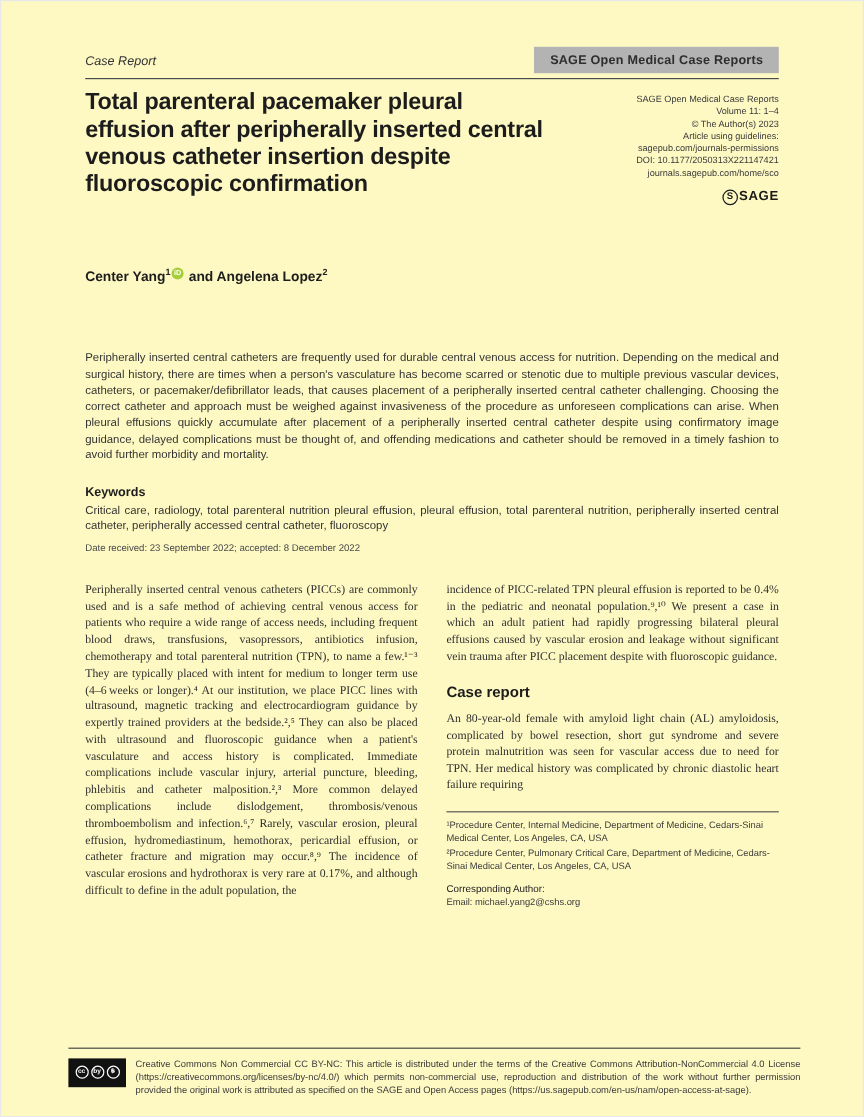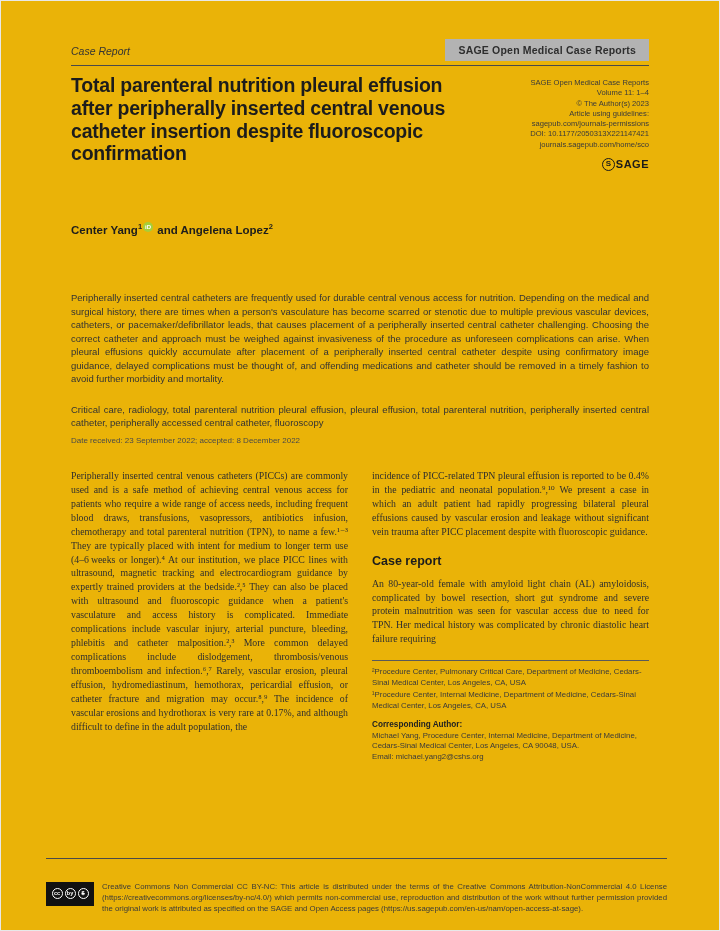--- a/index.html
+++ b/index.html
@@ -1,18 +1,18 @@
 <!DOCTYPE html>
 <html><head>
 <meta charset="utf-8">
 <style>
   * { margin:0; padding:0; box-sizing:border-box; }
   html,body { width:720px; height:931px; background:#ffffff; }
   body { font-family:"Liberation Sans","DejaVu Sans",sans-serif; color:#2b2b2b; position:relative; overflow:hidden; }
-  .page { position:absolute; inset:0; background:#eab308; border:1px solid #e8e8e8; }
+  .page { position:absolute; inset:0; background:#fef9c3; border:1px solid #e8e8e8; }
   .content { position:absolute; left:70px; right:70px; top:38px; }
 
   
   .header-row { display:flex; justify-content:space-between; align-items:flex-end; }
   .article-type { font-style:italic; font-size:10.5px; color:#333; padding-bottom:4px; }
   .journal-badge { background:#b3b3b3; color:#2e2e2e; font-weight:bold; font-size:10.5px; padding:5px 13px; letter-spacing:0.2px; }
   .top-rule { border:none; border-top:1.4px solid #4a4a4a; margin:4px 0 8px 0; }
 
   
   .title-meta { display:flex; align-items:flex-start; }
@@ -39,44 +39,44 @@
   
   .columns { margin-top:24px; display:flex; gap:24px; font-family:"Liberation Serif","DejaVu Serif",serif; }
   .col { flex:1; }
   .body-heading { font-family:"Liberation Sans","DejaVu Sans",sans-serif; font-size:12.5px; font-weight:bold; color:#1c1c1c; margin-bottom:9px; }
   .body-p { font-size:9.8px; line-height:1.425; text-align:justify; color:#2e2e2e; }
   .case-heading { margin-top:15px; margin-bottom:9px; }
 
   
   .footnotes { margin-top:14px; border-top:1px solid #5a5a5a; padding-top:6px; font-family:"Liberation Sans","DejaVu Sans",sans-serif; font-size:7.8px; line-height:1.38; color:#3a3a3a; }
   .affil { margin-bottom:1px; }
-  .corr-heading { font-weight:bold; font-size:8.2px; margin-top:8px; color:#222; }
+  .corr-heading { font-weight:normal; font-size:8.2px; margin-top:8px; color:#222; }
   .corr-text { }
   .email-link { color:#3a3a3a; text-decoration:none; }
 
   
-  .footer { position:absolute; left:45px; right:52px; bottom:16px; border-top:1.2px solid #4a4a4a; padding-top:22px; font-size:7.8px; line-height:1.42; text-align:justify; color:#3a3a3a; }
+  .footer { position:absolute; left:56px; right:52px; bottom:16px; border-top:1.2px solid #4a4a4a; padding-top:7px; font-size:7.8px; line-height:1.42; text-align:justify; color:#3a3a3a; }
   .cc-box { float:left; width:48px; height:24px; background:#111; margin-right:8px; margin-top:1px; display:flex; align-items:center; justify-content:center; gap:2px; }
   .cc-circle { width:11px; height:11px; border:1px solid #fff; border-radius:50%; color:#fff; font-size:5.5px; font-weight:bold; display:flex; align-items:center; justify-content:center; }
   .nc-strike { text-decoration:line-through; }
 </style>
 </head>
 <body>
 
 <div class="page">
   <div class="content">
 
     <div class="header-row">
       <span class="article-type">Case Report</span>
       <span class="journal-badge">SAGE Open Medical Case Reports</span>
     </div>
     <hr class="top-rule">
 
     <div class="title-meta">
-      <h1 class="paper-title">Total parenteral nutrition pleural effusion after peripherally inserted central venous catheter insertion despite fluoroscopic confirmation</h1>
+      <h1 class="paper-title">Total parenteral pacemaker pleural effusion after peripherally inserted central venous catheter insertion despite fluoroscopic confirmation</h1>
       <div class="meta-block">
         <div class="m-line">SAGE Open Medical Case Reports</div>
         <div class="m-line">Volume 11: 1–4</div>
         <div class="m-line">© The Author(s) 2023</div>
         <div class="m-line">Article using guidelines:</div>
         <div class="m-line"><a href="#" class="meta-link">sagepub.com/journals-permissions</a></div>
         <div class="m-line">DOI: 10.1177/2050313X221147421</div>
         <div class="m-line"><a href="#" class="meta-link">journals.sagepub.com/home/sco</a></div>
         <div class="sage-logo">
           <span class="sage-circle">S</span>
@@ -87,39 +87,39 @@
 
     <div class="authors">
       <span>Center Yang</span><sup>1</sup><span class="orcid-icon">iD</span><span> and </span><span>Angelena Lopez</span><sup>2</sup>
     </div>
 
     <div class="abstract">
       <p class="abstract-text">Peripherally inserted central catheters are frequently used for durable central venous access for nutrition. Depending on the medical and surgical history, there are times when a person's vasculature has become scarred or stenotic due to multiple previous vascular devices, catheters, or pacemaker/defibrillator leads, that causes placement of a peripherally inserted central catheter challenging. Choosing the correct catheter and approach must be weighed against invasiveness of the procedure as unforeseen complications can arise. When pleural effusions quickly accumulate after placement of a peripherally inserted central catheter despite using confirmatory image guidance, delayed complications must be thought of, and offending medications and catheter should be removed in a timely fashion to avoid further morbidity and mortality.</p>
     </div>
 
     <div class="keywords">
+      <div class="sec-label">Keywords</div>
       <p class="keywords-text">Critical care, radiology, total parenteral nutrition pleural effusion, pleural effusion, total parenteral nutrition, peripherally inserted central catheter, peripherally accessed central catheter, fluoroscopy</p>
     </div>
 
     <div class="date-line">Date received: 23 September 2022; accepted: 8 December 2022</div>
 
     <div class="columns">
       <div class="col">
         <p class="body-p">Peripherally inserted central venous catheters (PICCs) are commonly used and is a safe method of achieving central venous access for patients who require a wide range of access needs, including frequent blood draws, transfusions, vasopressors, antibiotics infusion, chemotherapy and total parenteral nutrition (TPN), to name a few.¹⁻³ They are typically placed with intent for medium to longer term use (4–6 weeks or longer).⁴ At our institution, we place PICC lines with ultrasound, magnetic tracking and electrocardiogram guidance by expertly trained providers at the bedside.²,⁵ They can also be placed with ultrasound and fluoroscopic guidance when a patient's vasculature and access history is complicated. Immediate complications include vascular injury, arterial puncture, bleeding, phlebitis and catheter malposition.²,³ More common delayed complications include dislodgement, thrombosis/venous thromboembolism and infection.⁶,⁷ Rarely, vascular erosion, pleural effusion, hydromediastinum, hemothorax, pericardial effusion, or catheter fracture and migration may occur.⁸,⁹ The incidence of vascular erosions and hydrothorax is very rare at 0.17%, and although difficult to define in the adult population, the</p>
       </div>
       <div class="col">
         <p class="body-p">incidence of PICC-related TPN pleural effusion is reported to be 0.4% in the pediatric and neonatal population.⁹,¹⁰ We present a case in which an adult patient had rapidly progressing bilateral pleural effusions caused by vascular erosion and leakage without significant vein trauma after PICC placement despite with fluoroscopic guidance.</p>
         <h2 class="body-heading case-heading">Case report</h2>
         <p class="body-p">An 80-year-old female with amyloid light chain (AL) amyloidosis, complicated by bowel resection, short gut syndrome and severe protein malnutrition was seen for vascular access due to need for TPN. Her medical history was complicated by chronic diastolic heart failure requiring</p>
 
         <div class="footnotes">
+          <div class="affil">¹Procedure Center, Internal Medicine, Department of Medicine, Cedars-Sinai Medical Center, Los Angeles, CA, USA</div>
           <div class="affil">²Procedure Center, Pulmonary Critical Care, Department of Medicine, Cedars-Sinai Medical Center, Los Angeles, CA, USA</div>
-          <div class="affil">¹Procedure Center, Internal Medicine, Department of Medicine, Cedars-Sinai Medical Center, Los Angeles, CA, USA</div>
           <div class="corr-heading">Corresponding Author:</div>
-          <div class="corr-text">Michael Yang, Procedure Center, Internal Medicine, Department of Medicine, Cedars-Sinai Medical Center, Los Angeles, CA 90048, USA.</div>
           <div class="corr-text"><a href="#" class="email-link">Email: michael.yang2@cshs.org</a></div>
         </div>
       </div>
     </div>
 
   </div>
 
   <div class="footer">
     <span class="cc-box">
       <span class="cc-circle">cc</span>

